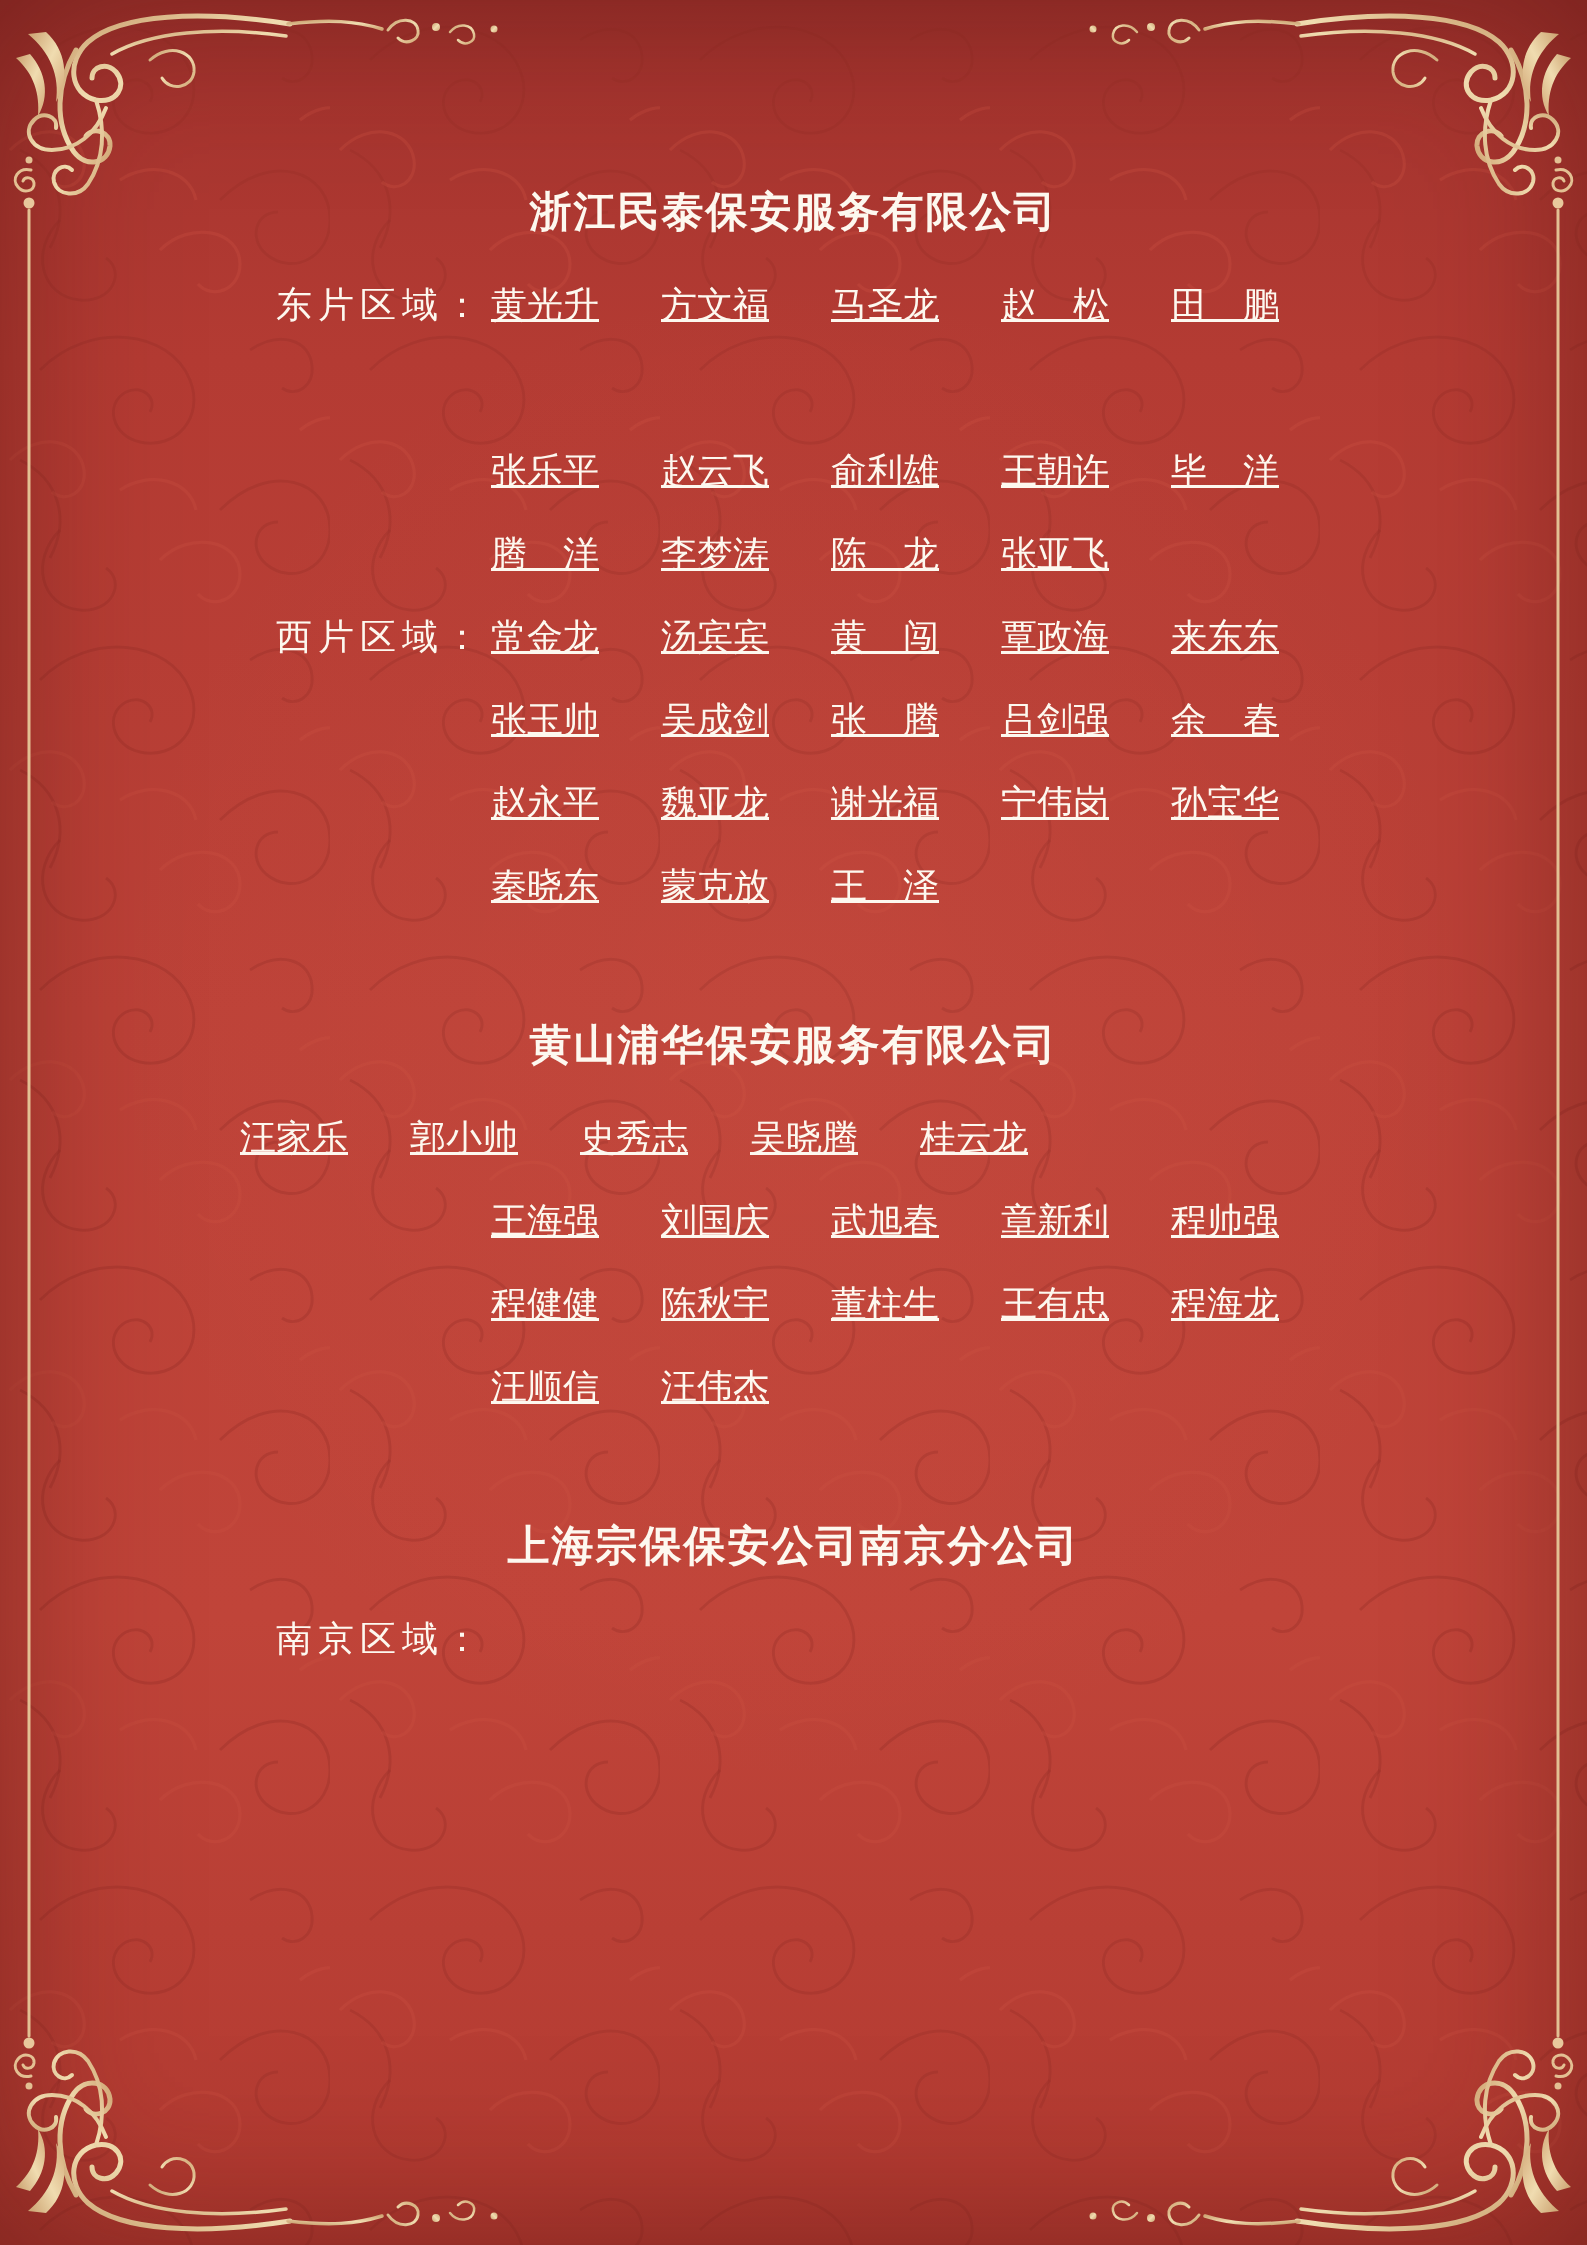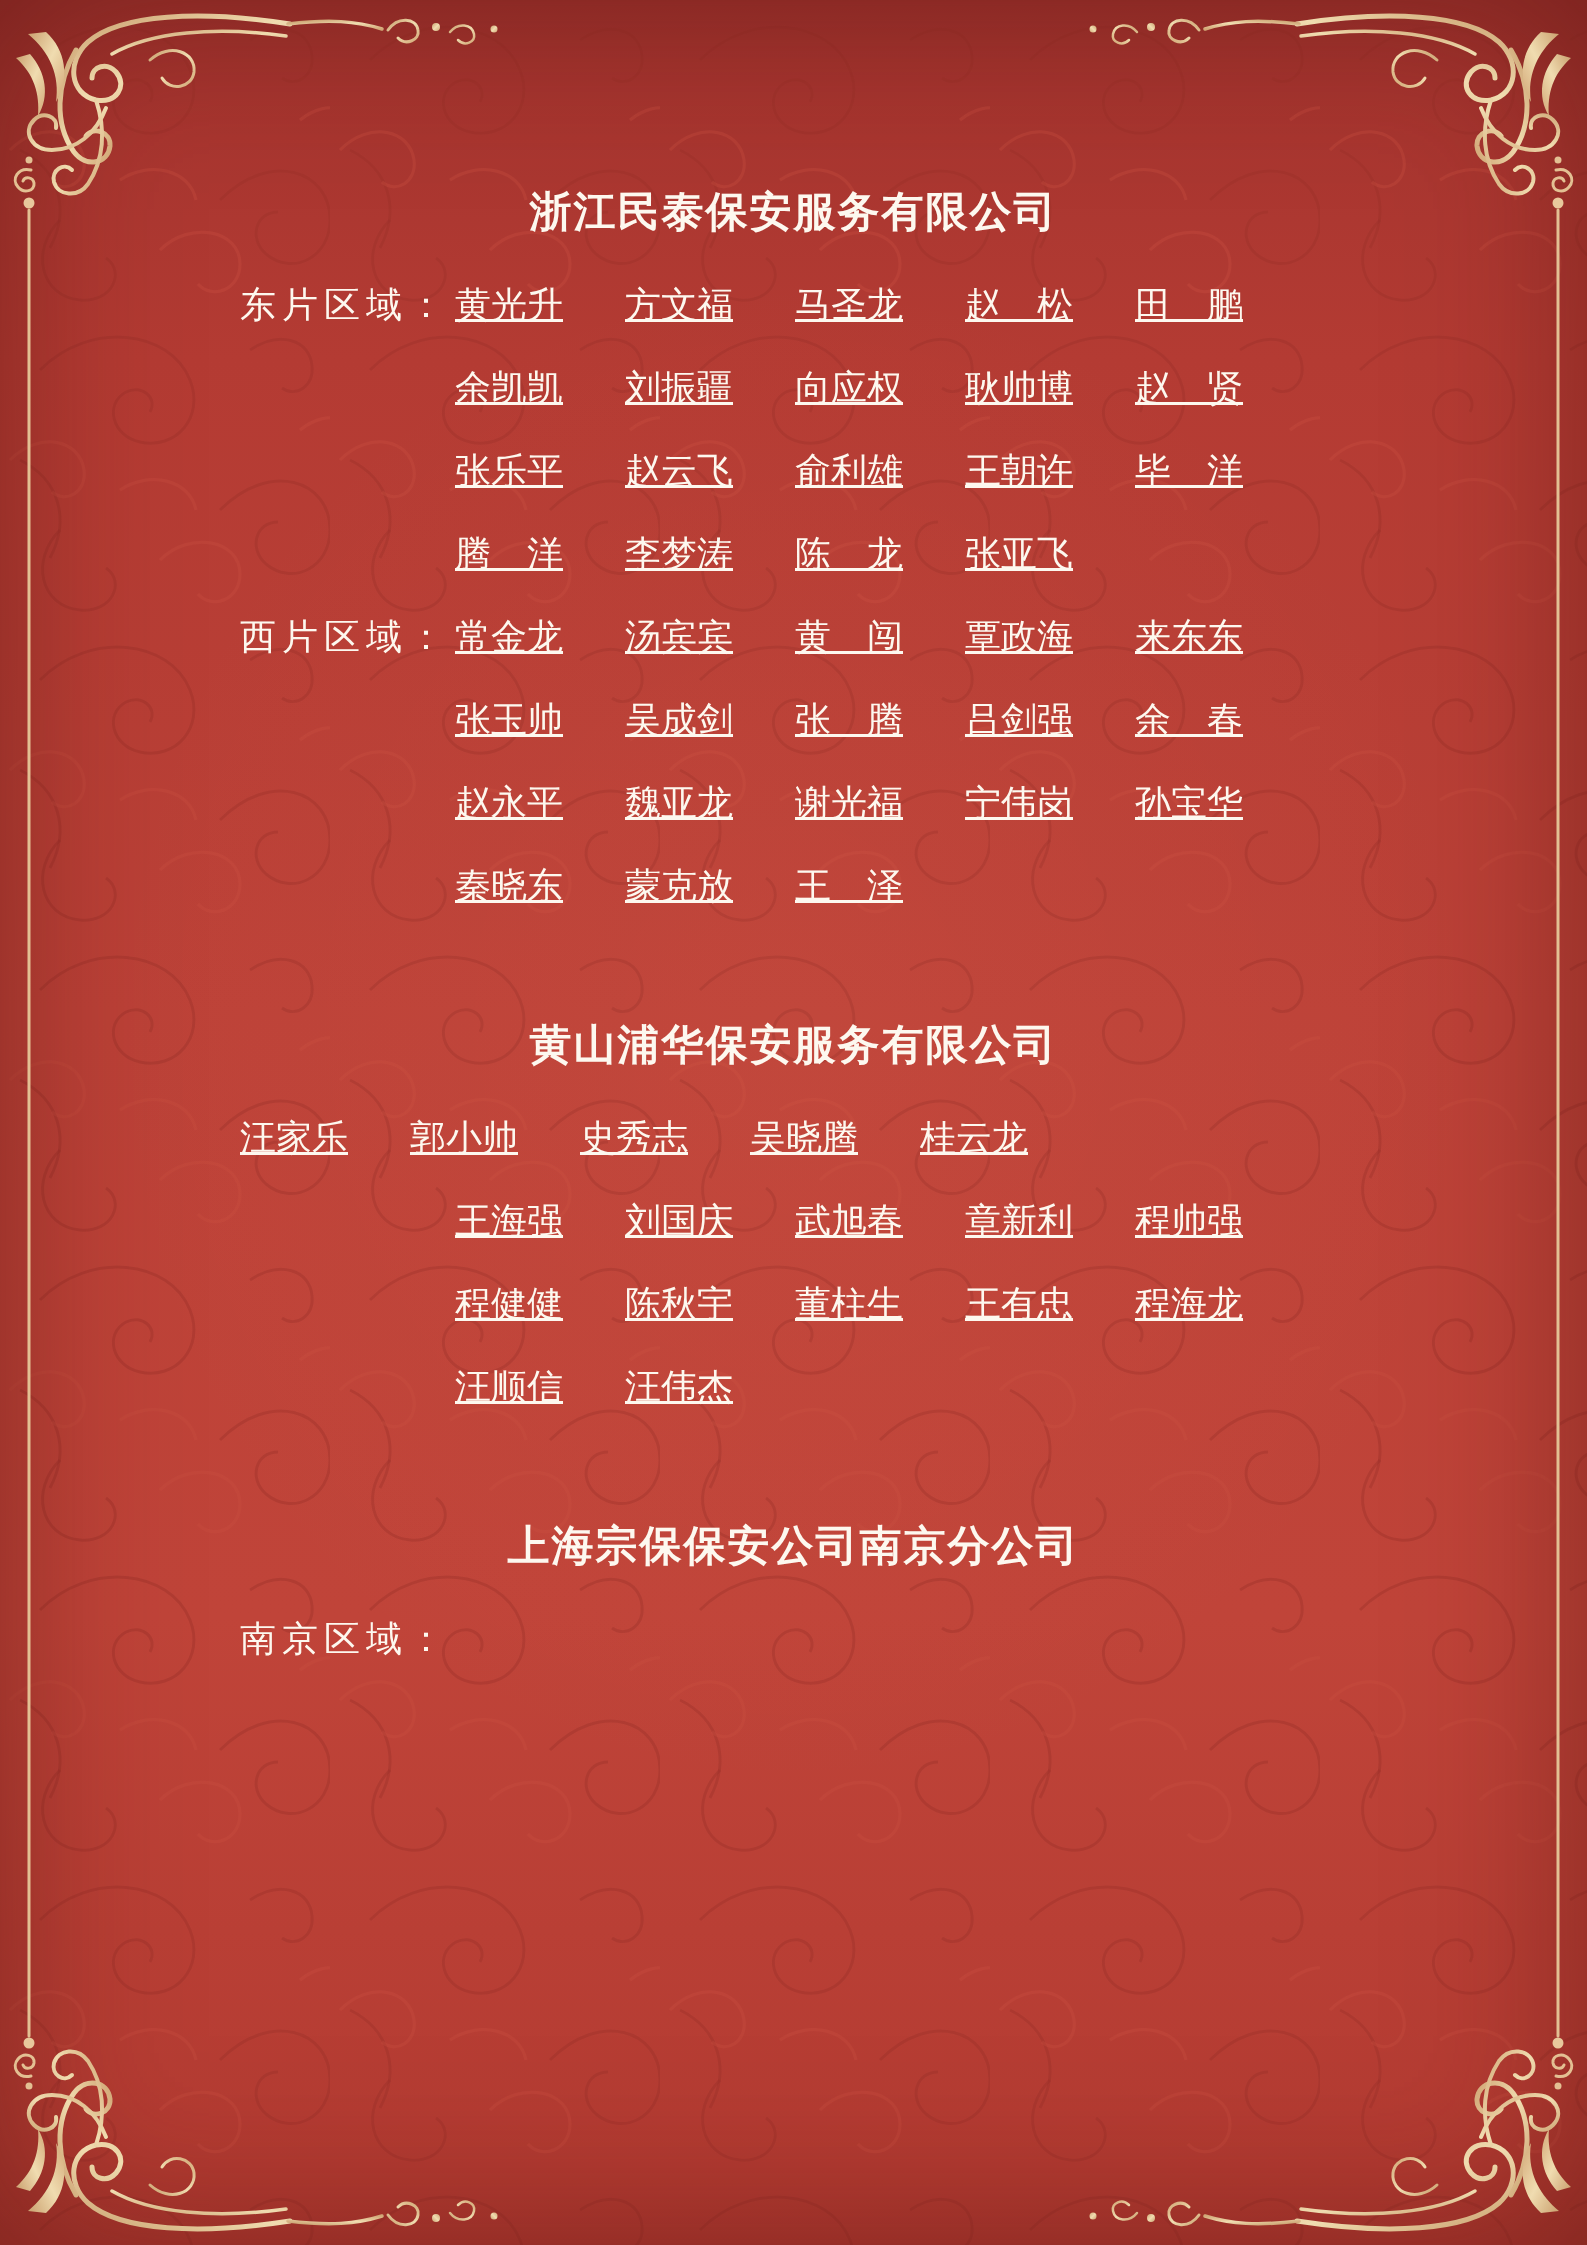--- a/index.html
+++ b/index.html
@@ -20,21 +20,21 @@
   }
   .section-title {
     font-size:42px; font-weight:700; text-align:center;
     height:83px; line-height:83px; letter-spacing:2px; margin-bottom:10px;
   }
   .section:not(:first-child) .section-title { margin-top:76px; }
   .row {
     display:flex; height:83px; line-height:83px; font-size:36px;
     padding-left:80px; white-space:nowrap;
   }
-  .row-label { flex:0 0 215px; width:215px; letter-spacing:6px; }
+  .row-label { flex:0 0 215px; width:215px; letter-spacing:6px;margin-left:36px; }
   .names { display:flex; gap:62px;text-decoration:underline; }
   .name { min-width:108px; }
 </style>
 </head>
 <body>
 
 <div class="page">
 
   <svg class="texture" width="1587" height="2245" aria-hidden="true">
     <defs>
@@ -112,27 +112,20 @@
           <span class="names">
             <span class="name">黄光升</span>
             <span class="name">方文福</span>
             <span class="name">马圣龙</span>
             <span class="name">赵　松</span>
             <span class="name">田　鹏</span>
           </span>
         </div>
         <div class="row">
           <span class="row-label"></span>
-          <span class="names">
-            <span class="name">余凯凯</span>
-            <span class="name">刘振疆</span>
-            <span class="name">向应权</span>
-            <span class="name">耿帅博</span>
-            <span class="name">赵　贤</span>
-          </span>
         </div>
         <div class="row">
           <span class="row-label"></span>
           <span class="names">
             <span class="name">张乐平</span>
             <span class="name">赵云飞</span>
             <span class="name">俞利雄</span>
             <span class="name">王朝许</span>
             <span class="name">毕　洋</span>
           </span>

